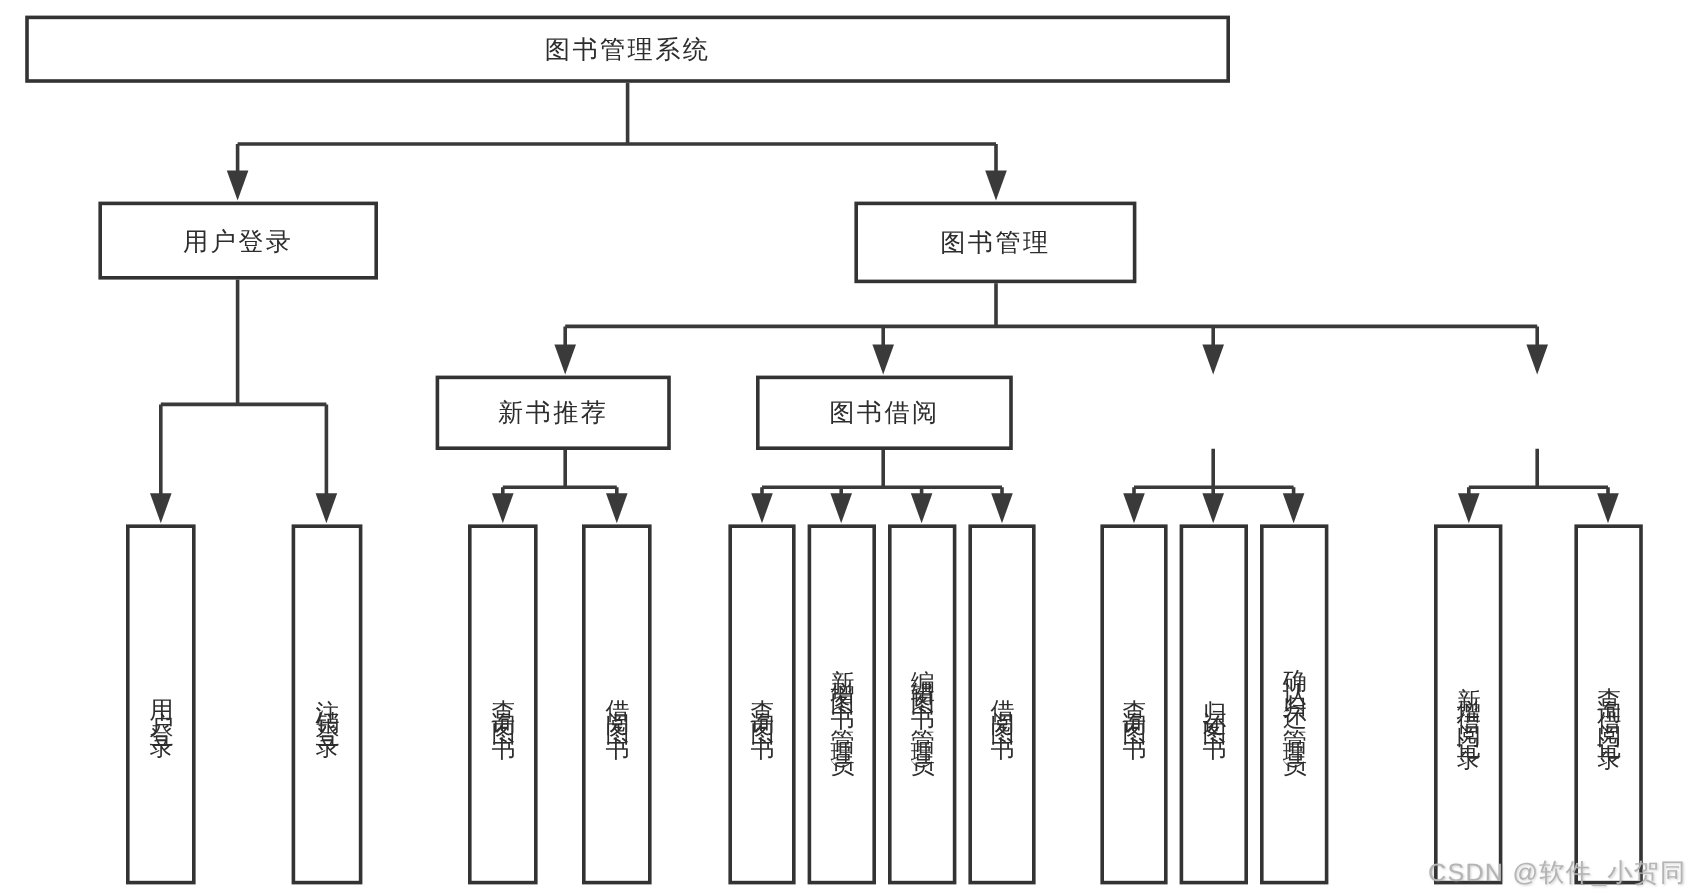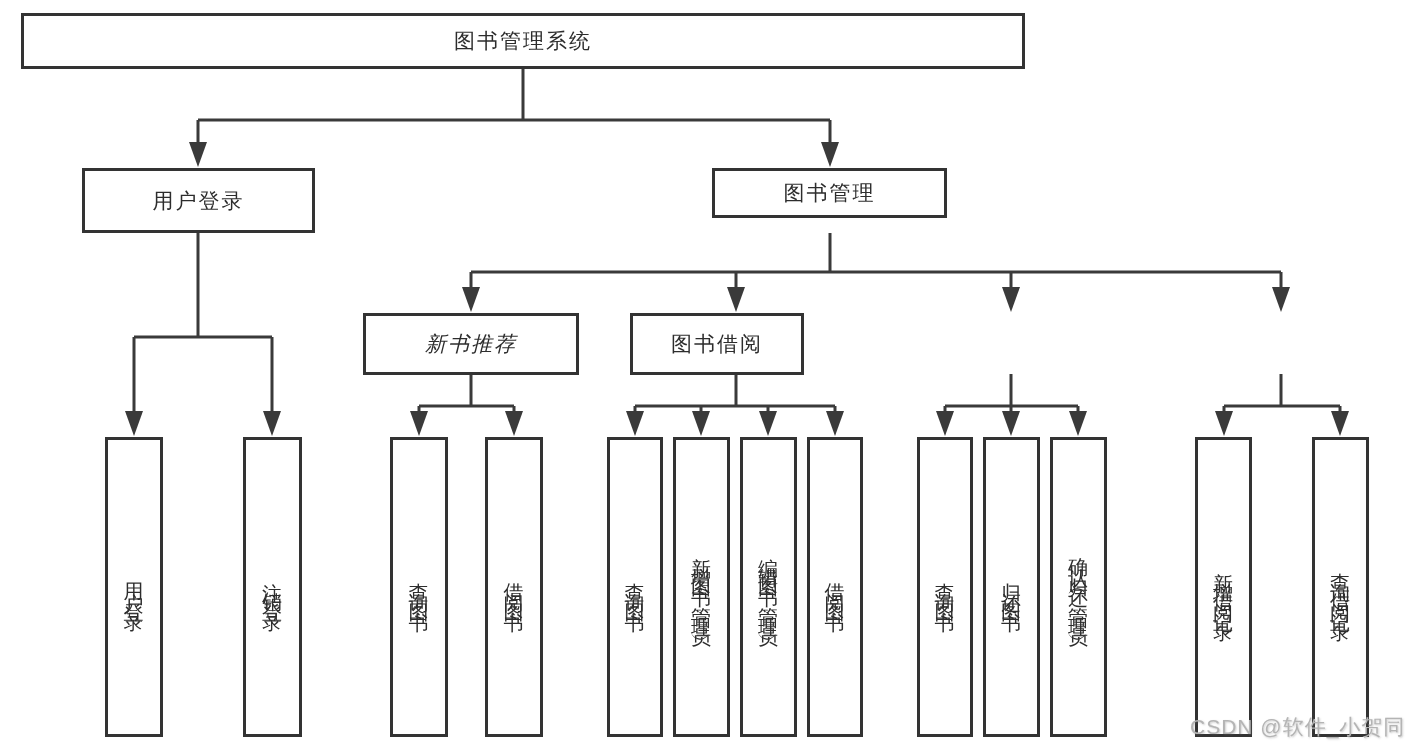--- a/index.html
+++ b/index.html
@@ -109,24 +109,24 @@
       <polygon points="1069,411 1087,411 1078,436"></polygon>
 
       <polygon points="1215,411 1233,411 1224,436"></polygon>
       <polygon points="1331,411 1349,411 1340,436"></polygon>
     </g>
   </svg>
 
   <div class="node hbox" style="left:21px; top:13px; width:1004px; height:56px;">图书管理系统</div>
 
   <div class="node hbox" style="left:82px; top:168px; width:233px; height:65px;">用户登录</div>
-  <div class="node hbox" style="left:712px; top:168px; width:235px; height:50px;">图书管理</div>
+  <div class="node hbox" style="left:712px; top:168px; width:235px; height:68px;">图书管理</div>
 
-  <div class="node hbox" style="left:363px; top:313px; width:216px; height:62px;font-style:italic;">新书推荐</div>
-  <div class="node hbox" style="left:630px; top:313px; width:174px; height:62px;">图书借阅</div>
+  <div class="node hbox" style="left:363px; top:313px; width:196px; height:62px;">新书推荐</div>
+  <div class="node hbox" style="left:630px; top:313px; width:214px; height:62px;">图书借阅</div>
 
   <div class="node vbox" style="left:105px; width:58px;">
     <span class="vtext">用户登录</span>
   </div>
   <div class="node vbox" style="left:243px; width:59px;">
     <span class="vtext">注销登录</span>
   </div>
 
   <div class="node vbox" style="left:390px; width:58px;">
     <span class="vtext">查询图书</span>

